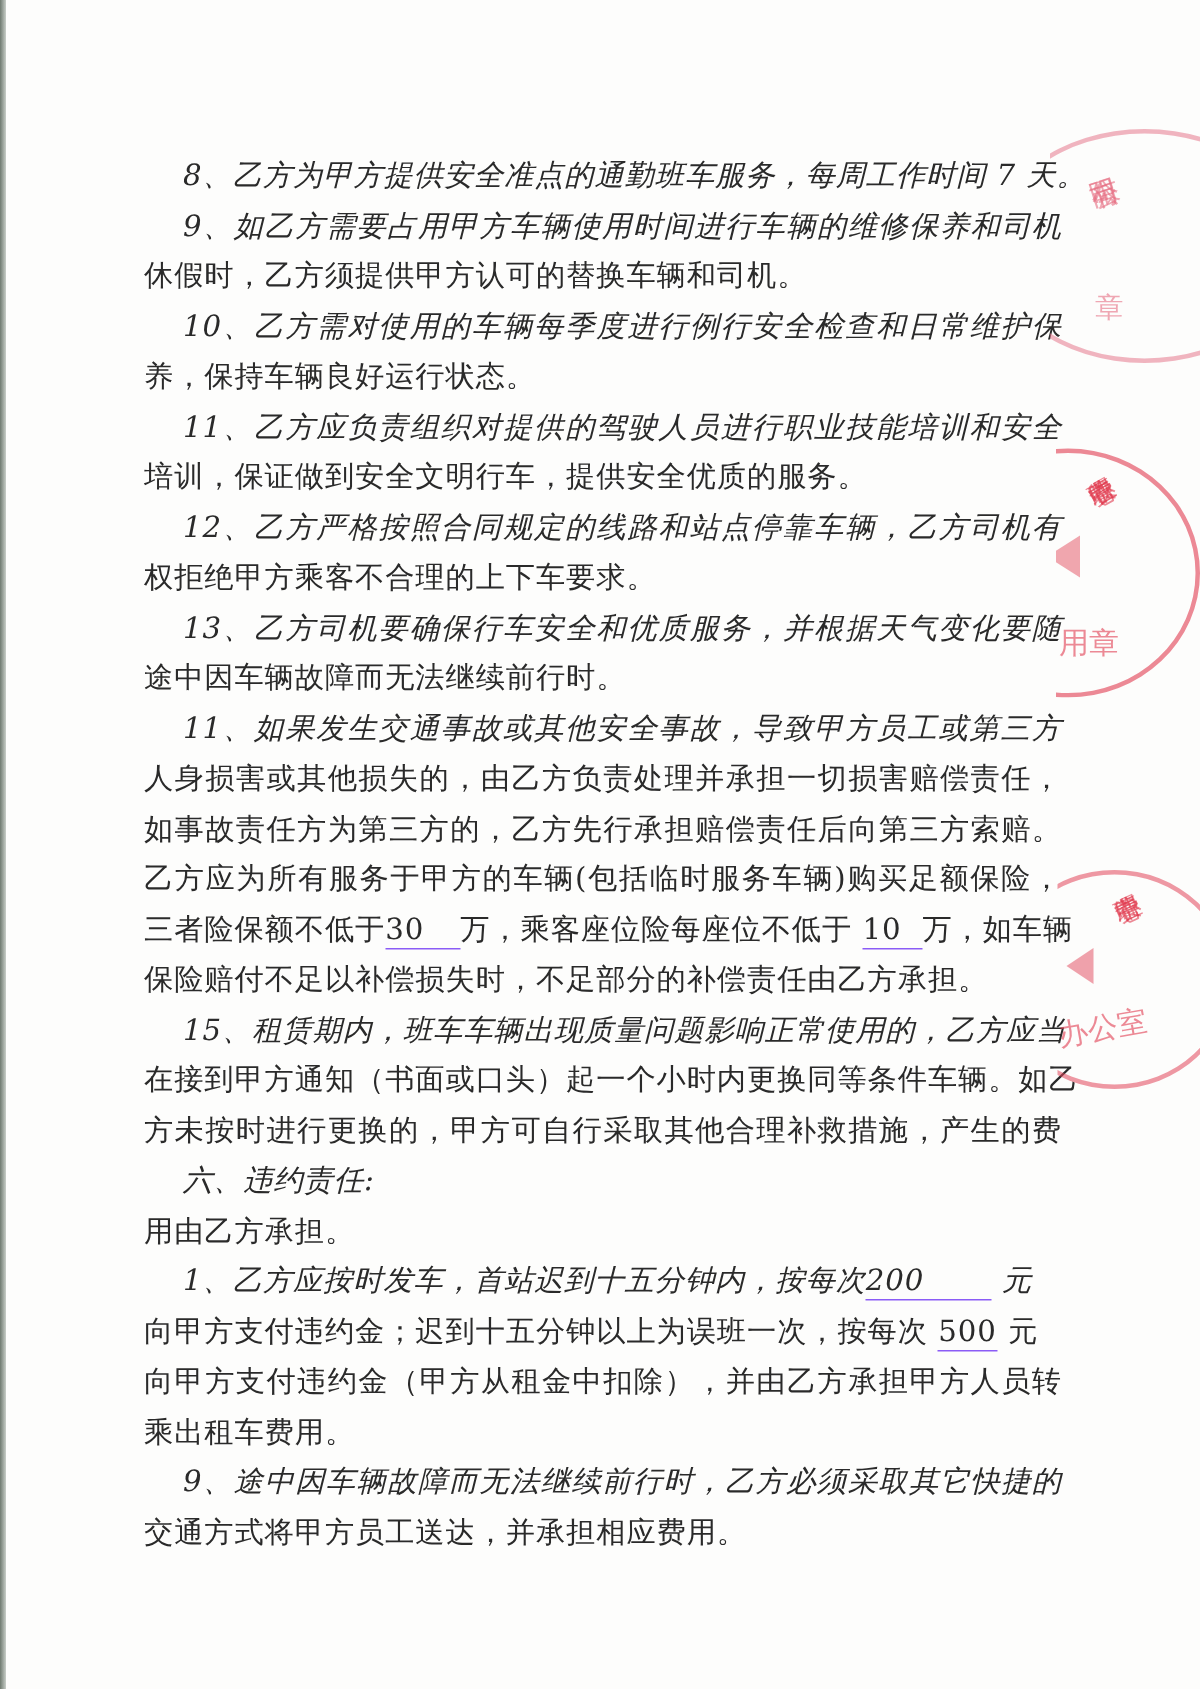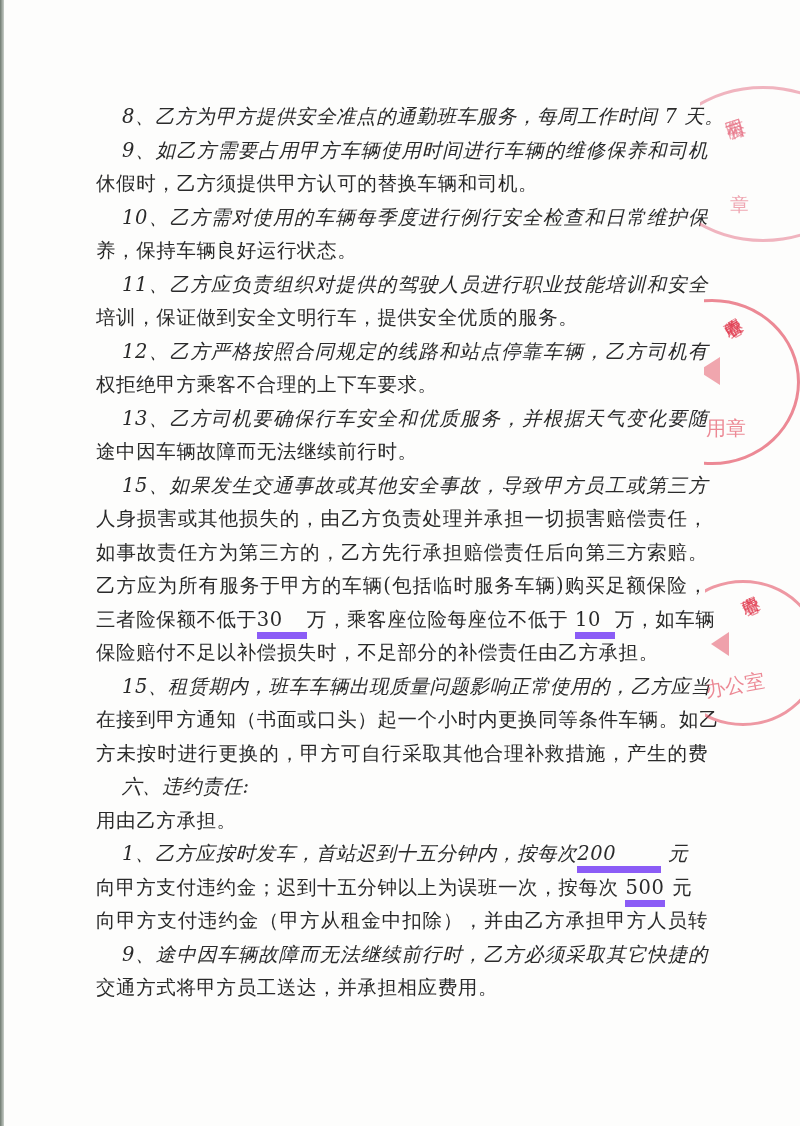--- a/index.html
+++ b/index.html
@@ -36,21 +36,21 @@
       letter-spacing: 0.6px;
       text-align: justify;
       text-align-last: justify;
     }
     .line.short {
       text-align-last: left;
     }
     .indent { padding-left: 26px; font-style: italic; }
     .blank {
       display: inline-block;
-      border-bottom: 7px solid #8b5cf6;
+      border-bottom: 1px solid #8b5cf6;
       text-align: center;
       line-height: 24px;
     }
     .stamp {
       position: absolute;
       border: 3px solid rgba(225, 60, 80, 0.55);
       border-radius: 50%;
       color: rgba(225, 60, 80, 0.6);
       font-family: "DejaVu Sans", "Liberation Sans", sans-serif;
       overflow: visible;
@@ -84,21 +84,21 @@
 
   <div class="line indent">11、乙方应负责组织对提供的驾驶人员进行职业技能培训和安全</div>
   <div class="line short">培训，保证做到安全文明行车，提供安全优质的服务。</div>
 
   <div class="line indent">12、乙方严格按照合同规定的线路和站点停靠车辆，乙方司机有</div>
   <div class="line short">权拒绝甲方乘客不合理的上下车要求。</div>
 
   <div class="line indent">13、乙方司机要确保行车安全和优质服务，并根据天气变化要随</div>
   <div class="line short">途中因车辆故障而无法继续前行时。</div>
 
-  <div class="line indent">15、如果发生交通事故或其他安全事故，导致甲方员工或第三方</div>
+  <div class="line indent">11、如果发生交通事故或其他安全事故，导致甲方员工或第三方</div>
   <div class="line">人身损害或其他损失的，由乙方负责处理并承担一切损害赔偿责任，</div>
   <div class="line">如事故责任方为第三方的，乙方先行承担赔偿责任后向第三方索赔。</div>
   <div class="line">乙方应为所有服务于甲方的车辆(包括临时服务车辆)购买足额保险，</div>
   <div class="line short">
     <span>三者险保额不低于</span><span class="blank" style="width:50px">30</span><span>万，乘客座位险每座位不低于</span> <span class="blank" style="width:40px">10</span><span>万，如车辆</span>
   </div>
   <div class="line short">保险赔付不足以补偿损失时，不足部分的补偿责任由乙方承担。</div>
 
   <div class="line indent">15、租赁期内，班车车辆出现质量问题影响正常使用的，乙方应当</div>
   <div class="line">在接到甲方通知（书面或口头）起一个小时内更换同等条件车辆。如乙</div>
@@ -107,20 +107,21 @@
 
   <div class="line short">用由乙方承担。</div>
 
   <div class="line indent short">
     <span>1、乙方应按时发车，首站迟到十五分钟内，按每次</span><span class="blank" style="width:84px">200</span>&nbsp;<span>元</span>
   </div>
   <div class="line short">
     <span>向甲方支付违约金；迟到十五分钟以上为误班一次，按每次</span>&nbsp;<span class="blank" style="width:40px">500</span>&nbsp;<span>元</span>
   </div>
   <div class="line">向甲方支付违约金（甲方从租金中扣除），并由乙方承担甲方人员转</div>
+  <div class="line short">乘出租车费用。</div>
 
   <div class="line indent">9、途中因车辆故障而无法继续前行时，乙方必须采取其它快捷的</div>
   <div class="line short">交通方式将甲方员工送达，并承担相应费用。</div>
 </div>
 
 <div class="stamp-clip" style="left:700px; top:80px; width:100px; height:170px;">
   <div class="stamp" style="left:-40px; top:6px; width:200px; height:150px; border-width:3px 3px 3px 3px; border-color: rgba(230,120,140,0.55);"></div>
   <div class="stamp-text" style="left:16px; top:26px; writing-mode: vertical-rl; transform: rotate(-18deg); font-size:19px; color: rgba(230,110,130,0.6);">有限公司</div>
   <div class="stamp-text" style="left:30px; top:112px; font-size:19px; color: rgba(230,110,130,0.6);">章</div>
 </div>

